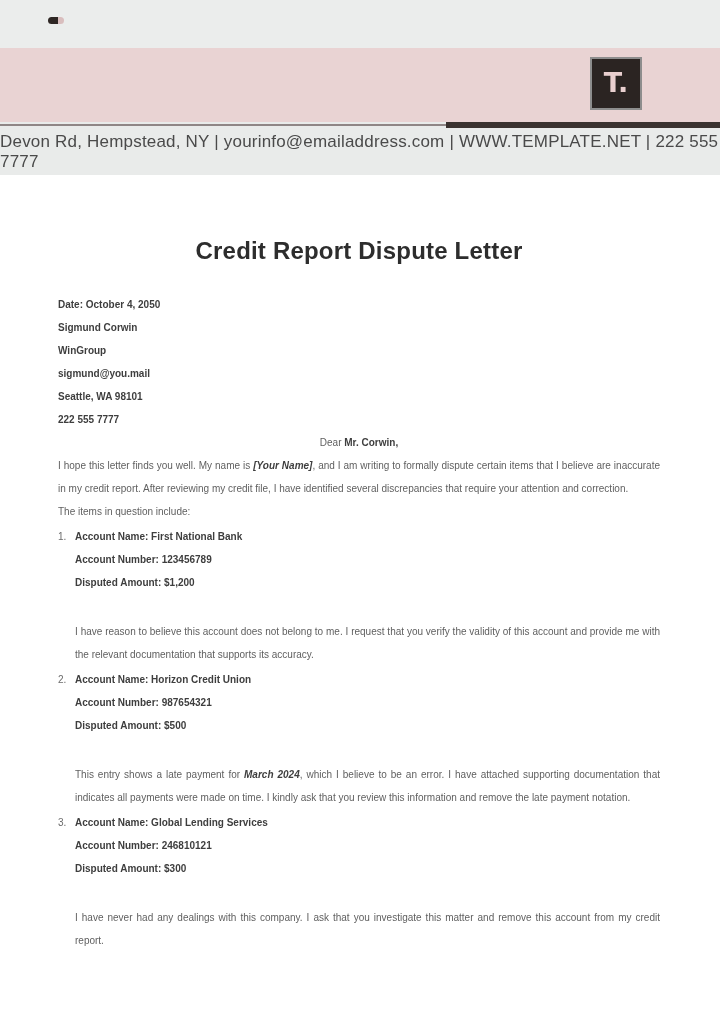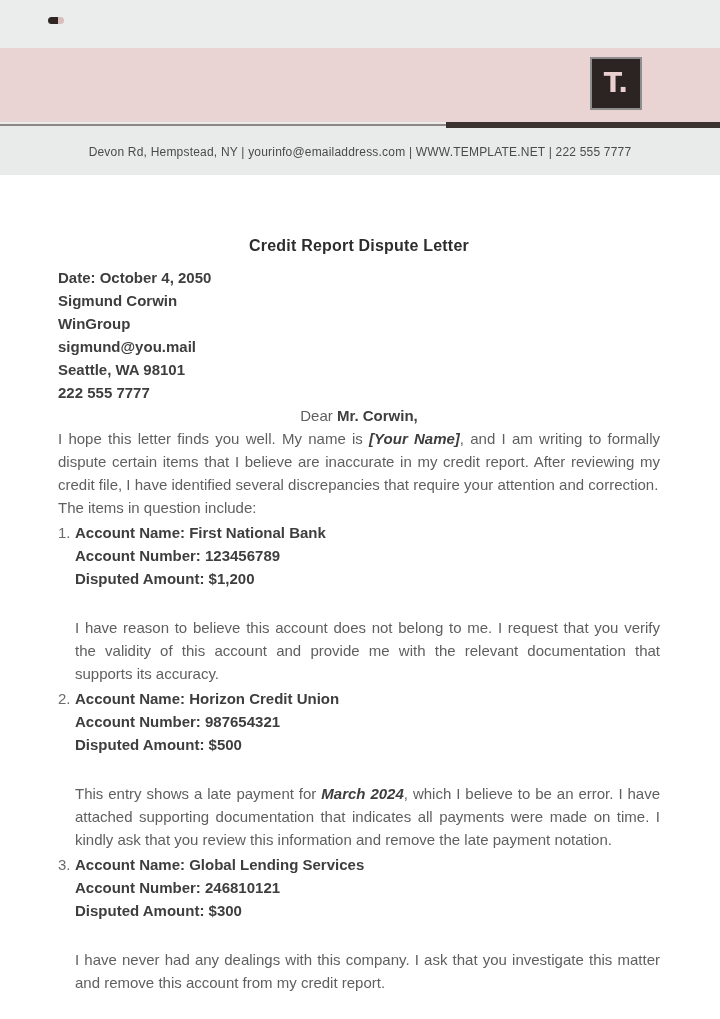--- a/index.html
+++ b/index.html
@@ -15,27 +15,27 @@
 
   .pinkband { height:74px; background:#e9d3d3; position:relative; }
   .logo-box { position:absolute; right:78px; top:9px; width:52px; height:53px; background:#2b2422; border:2px solid #8d8d8d; display:flex; align-items:center; justify-content:center; }
   .logo-box span { color:#e9cfcf; font-weight:bold; font-size:27px; font-family:"DejaVu Sans", sans-serif; line-height:1; padding-bottom:3px; }
 
   .divider { position:relative; height:7px; background:#e9ebea; }
   .divider .thin  { position:absolute; top:2px; left:0; width:448px; height:2px; background:#8f8686; }
   .divider .thick { position:absolute; top:0; left:446px; right:0; height:6px; background:#3a322f; }
 
   .contactstrip { height:46px; background:#e9ebea; display:flex; align-items:center; justify-content:center;
-                  font-size:12px; color:#4a4a4a; letter-spacing:0.2px; }
+                  font-size:17px; color:#4a4a4a; letter-spacing:0.2px; }
 
   
   main { padding:0 60px 0 58px; }
-  .doc-title { margin-top:62px; text-align:center; font-size:16px; font-weight:bold; color:#2d2d2d; letter-spacing:0.2px; }
+  .doc-title { margin-top:62px; text-align:center; font-size:24px; font-weight:bold; color:#2d2d2d; letter-spacing:0.2px; }
 
-  .letter { margin-top:11px; font-size:15px; line-height:23px; }
+  .letter { margin-top:28px; font-size:10px; line-height:23px; }
   .hline { font-weight:bold; color:#3e3e3e; }
   .salutation { color:#5f5f5f;text-align:center; }
   .salutation .bold { font-weight:bold; color:#3e3e3e; }
   .para { color:#5f5f5f; text-align:justify; }
   .para .bold { font-weight:bold; color:#3e3e3e;font-style:italic; }
   .items-intro { color:#5f5f5f; }
 
   .item { display:flex; margin-top:2px; }
   .item-num { width:17px; flex:none; color:#6b6b6b; }
   .item-body { flex:1; }

